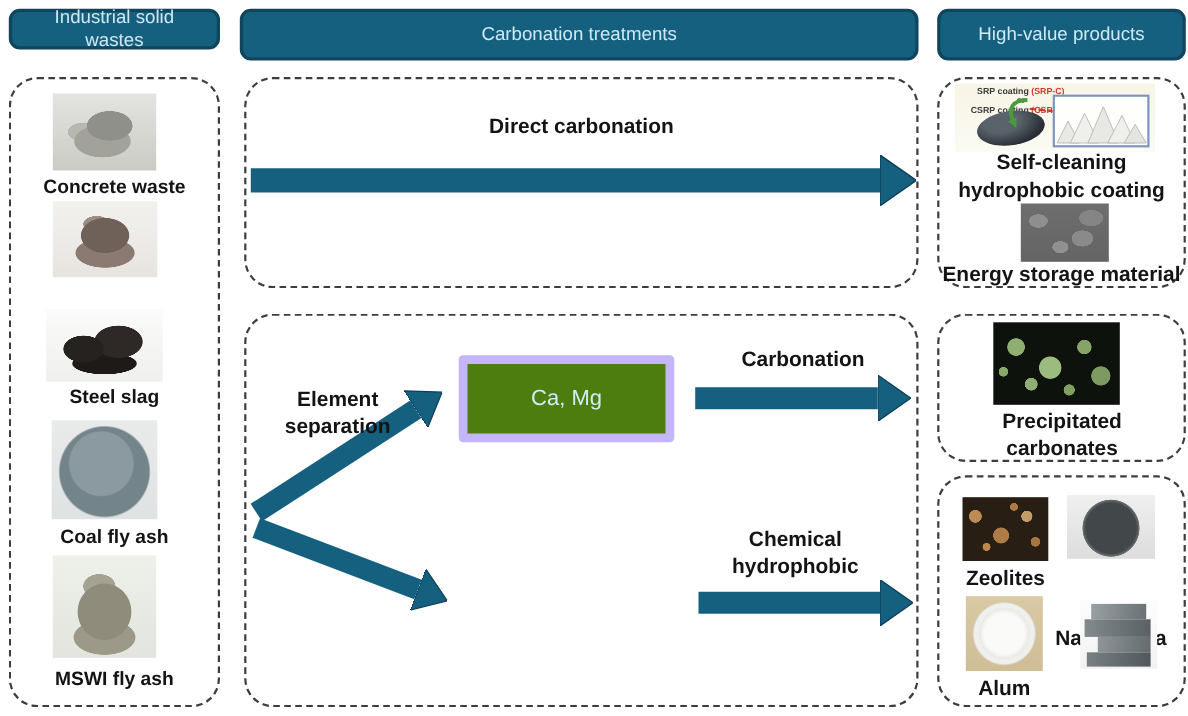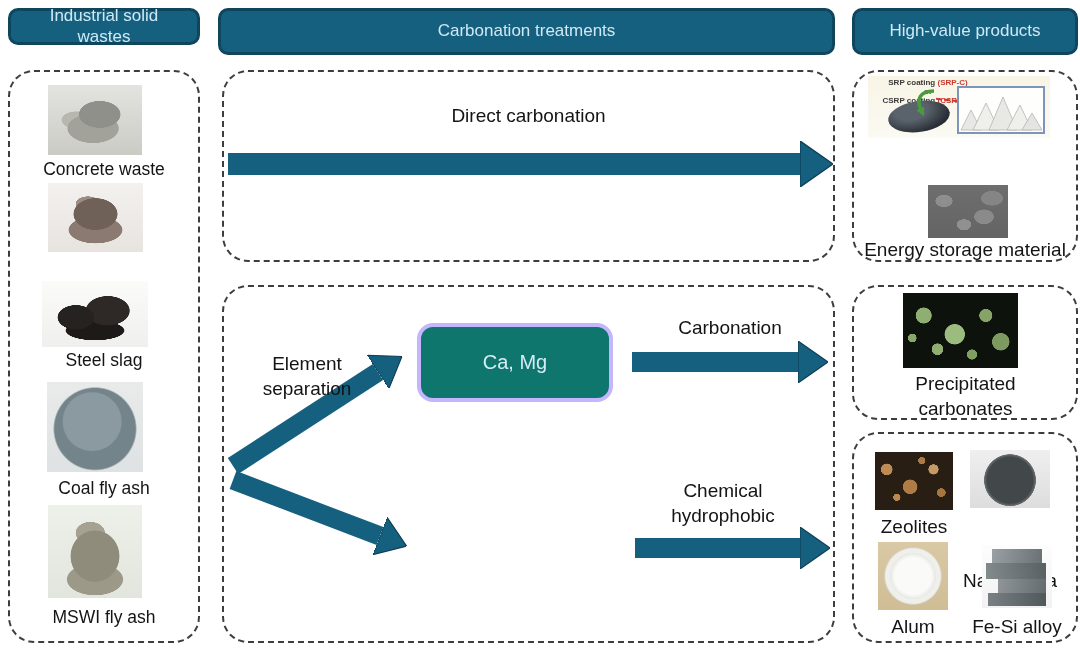--- a/index.html
+++ b/index.html
@@ -13,26 +13,26 @@
     position:absolute; background:#16607f; border:3px solid #10455e; border-radius:10px;
     color:#cfe9f4; display:flex; align-items:center; justify-content:center;
     text-align:center; font-size:17px; line-height:1.2; padding:0 14px;
   }
   
   .dashed{
     position:absolute; border:2px dashed #3d3d3d; border-radius:26px; background:transparent;
   }
   
   .lbl{
-    position:absolute; color:#141414; text-align:center; font-size:17.5px; line-height:1.3;
+    position:absolute; color:#141414; text-align:center; font-size:17.5px; line-height:1.3;font-weight:bold;
   }
   .lbl.big{ font-size:19px; }
   
   .node{
-    position:absolute; background:#0f766e; border:4px solid #c4b5fd; border-radius:16px;
+    position:absolute; background:#4d7c0f; border:8px solid #c4b5fd; border-radius:4px;
     color:#d4ecf6; display:flex; align-items:center; justify-content:center; font-size:20px;
   }
   
   .photo{ position:absolute; }
   .ph-concrete{
     background:
       radial-gradient(ellipse 34px 22px at 55% 42%, #90908a 0 60%, transparent 62%),
       radial-gradient(ellipse 42px 24px at 48% 62%, #a2a29b 0 60%, transparent 62%),
       radial-gradient(ellipse 24px 14px at 30% 50%, #b7b7b0 0 60%, transparent 62%),
       linear-gradient(180deg,#e3e3df,#cbcbc6);
@@ -210,30 +210,30 @@
   <div class="coat-frame">
     <svg width="84" height="44" viewBox="0 0 84 44">
       <polygon points="2,42 12,22 22,42" fill="#e8e8e4" stroke="#b5b5b0" stroke-width="0.8"></polygon>
       <polygon points="14,42 27,15 40,42" fill="#efefeb" stroke="#b5b5b0" stroke-width="0.8"></polygon>
       <polygon points="30,42 44,9 58,42" fill="#e8e8e4" stroke="#b5b5b0" stroke-width="0.8"></polygon>
       <polygon points="48,42 61,17 73,42" fill="#efefeb" stroke="#b5b5b0" stroke-width="0.8"></polygon>
       <polygon points="63,42 73,25 83,42" fill="#e4e4e0" stroke="#b5b5b0" stroke-width="0.8"></polygon>
     </svg>
   </div>
 
+  <div class="lbl big" style="left:862px; top:137px; width:206px;">Self-cleaning hydrophobic coating</div>
 
   <div class="photo ph-sem" style="left:928px; top:185px; width:80px; height:53px;"></div>
   <div class="lbl big" style="left:854px; top:238px; width:222px;">Energy storage material</div>
 
   <div class="photo ph-carbonates" style="left:903px; top:293px; width:115px; height:75px;"></div>
   <div class="lbl big" style="left:888px; top:372px; width:155px;">Precipitated carbonates</div>
 
   <div class="photo ph-zeolites" style="left:875px; top:452px; width:78px; height:58px;"></div>
   <div class="photo ph-nano" style="left:970px; top:450px; width:80px; height:58px;"></div>
   <div class="lbl big" style="left:863px; top:515px; width:102px;">Zeolites</div>
   <div class="lbl big" style="left:958px; top:538px; width:104px;margin-top:31px;">Nano-silica</div>
 
   <div class="photo ph-alum" style="left:878px; top:542px; width:70px; height:68px;"></div>
   <div class="photo ph-fesi" style="left:982px; top:545px; width:70px; height:63px;"></div>
   <div class="lbl big" style="left:868px; top:615px; width:90px;">Alum</div>
-  <div class="lbl big" style="left:958px; top:615px; width:118px;">Fe-Si alloy</div>
 
 </div>
 
 </body></html>

